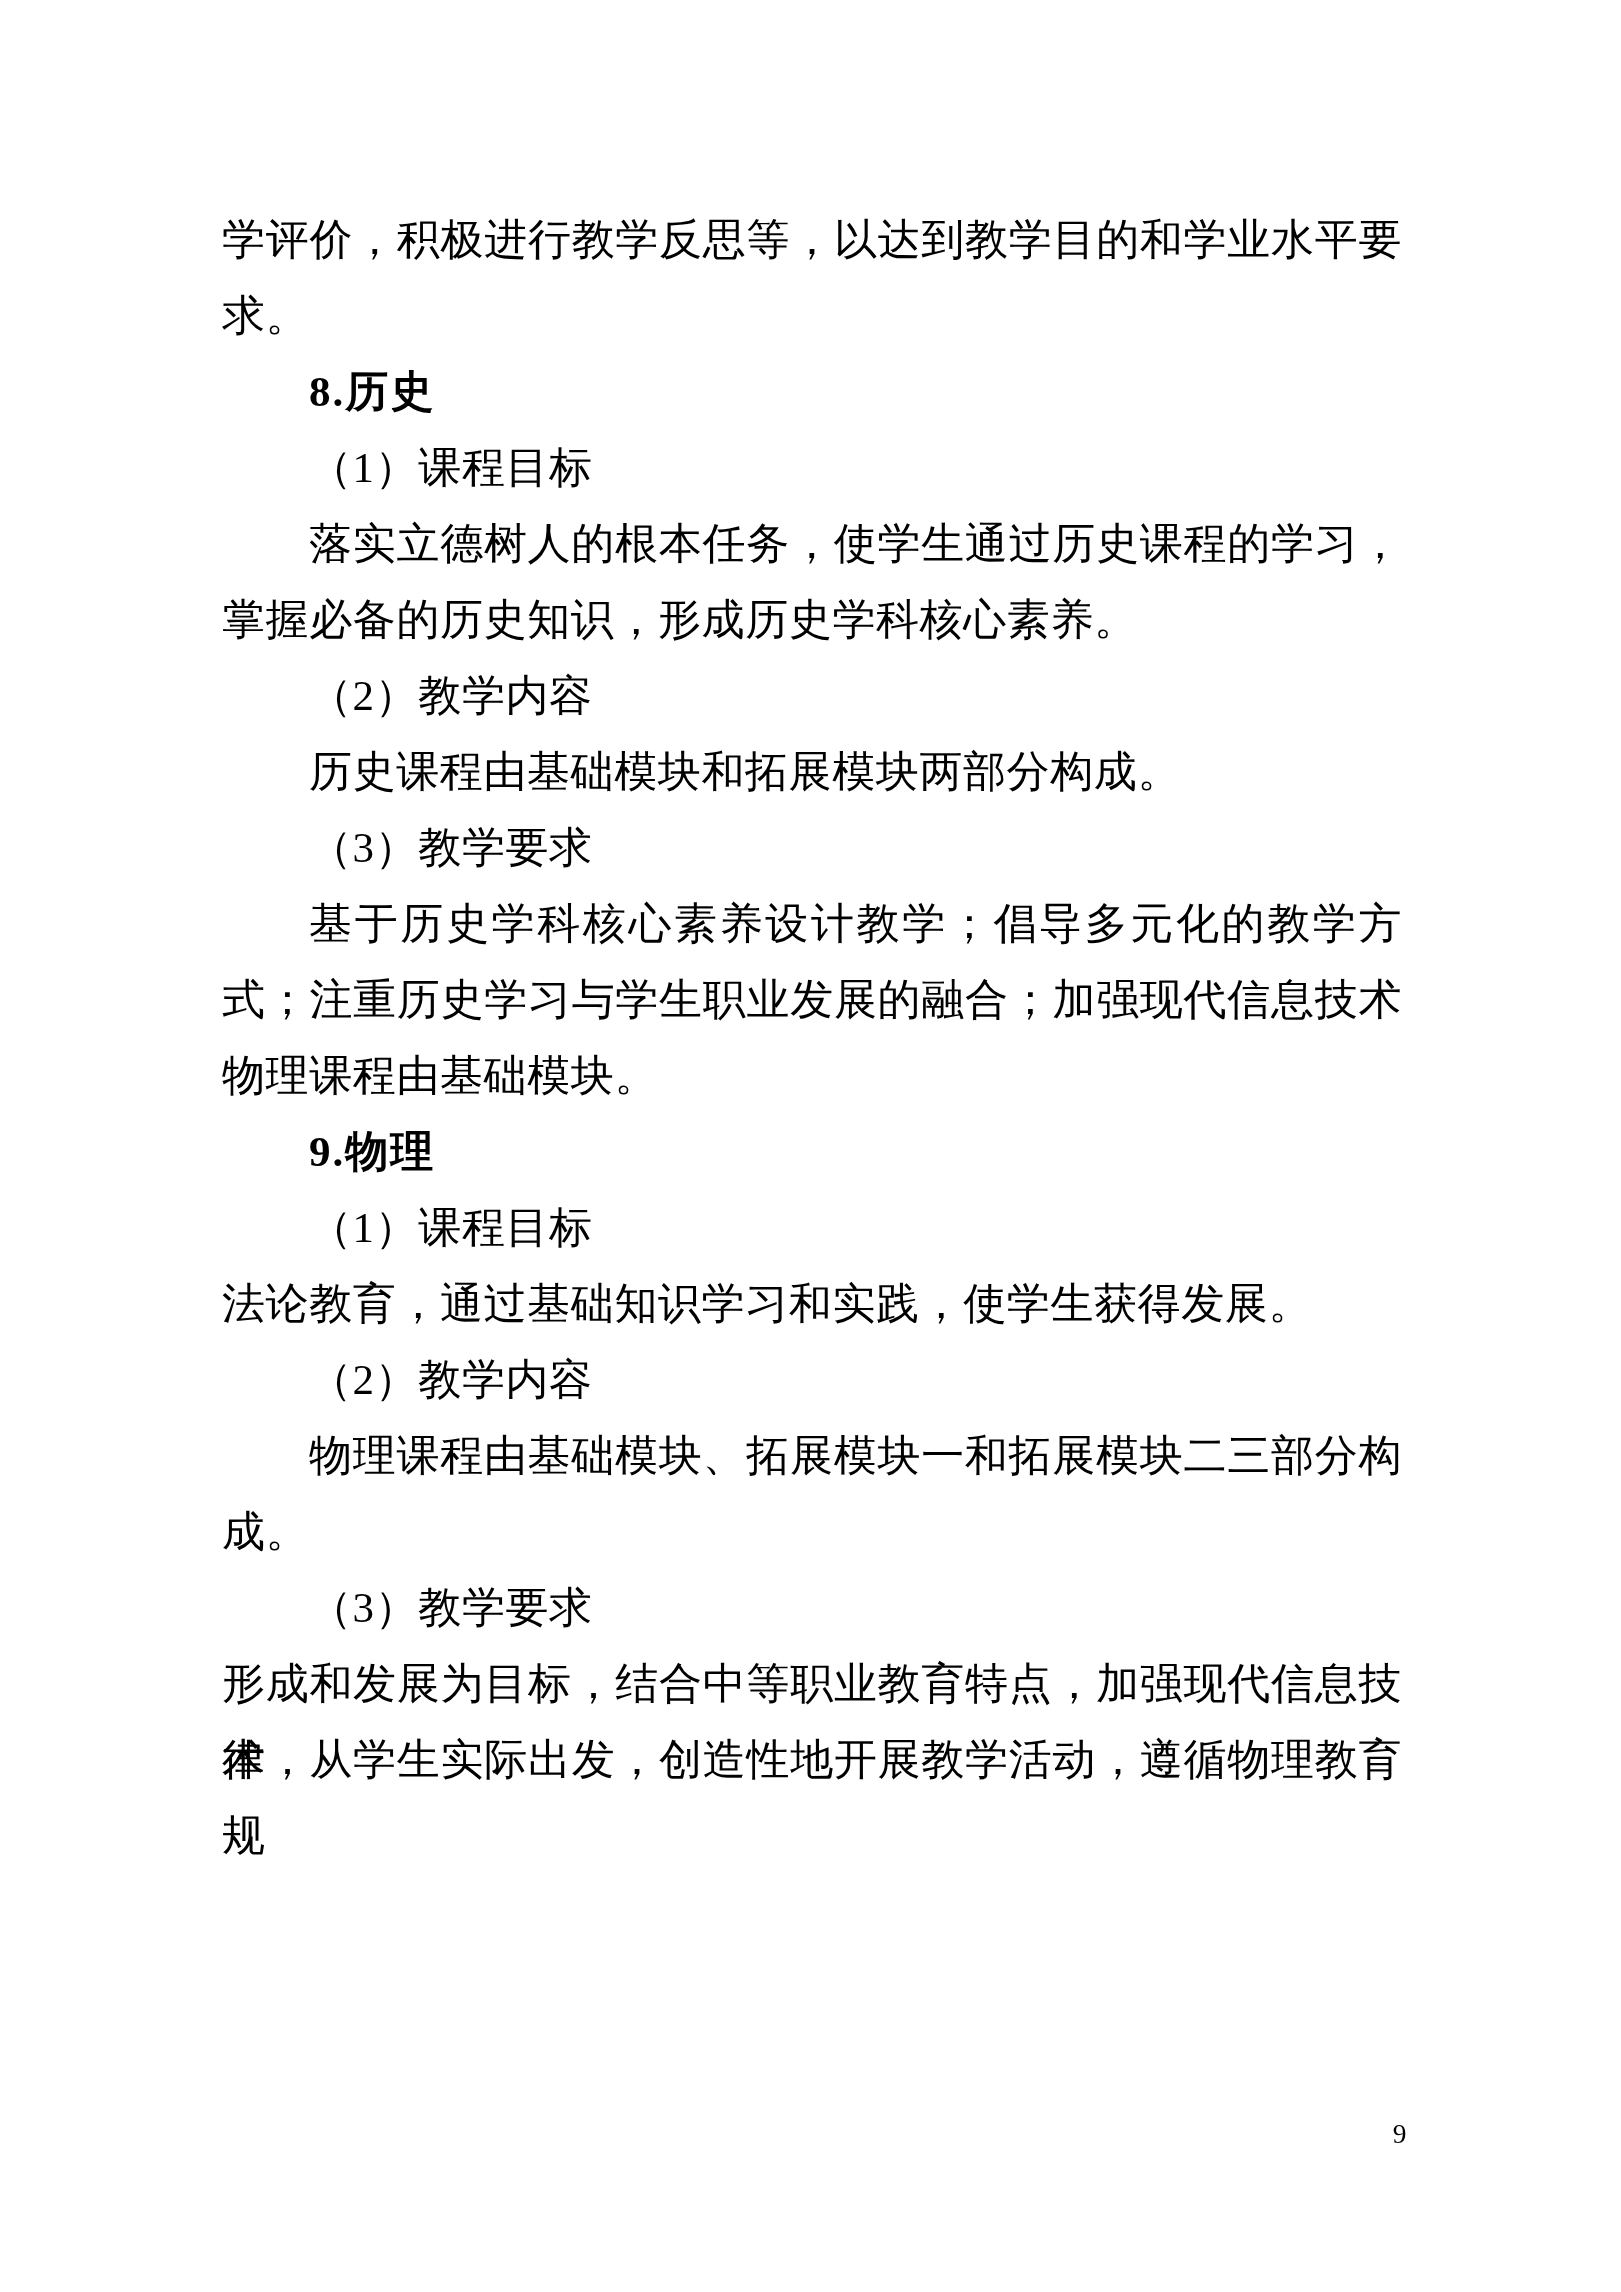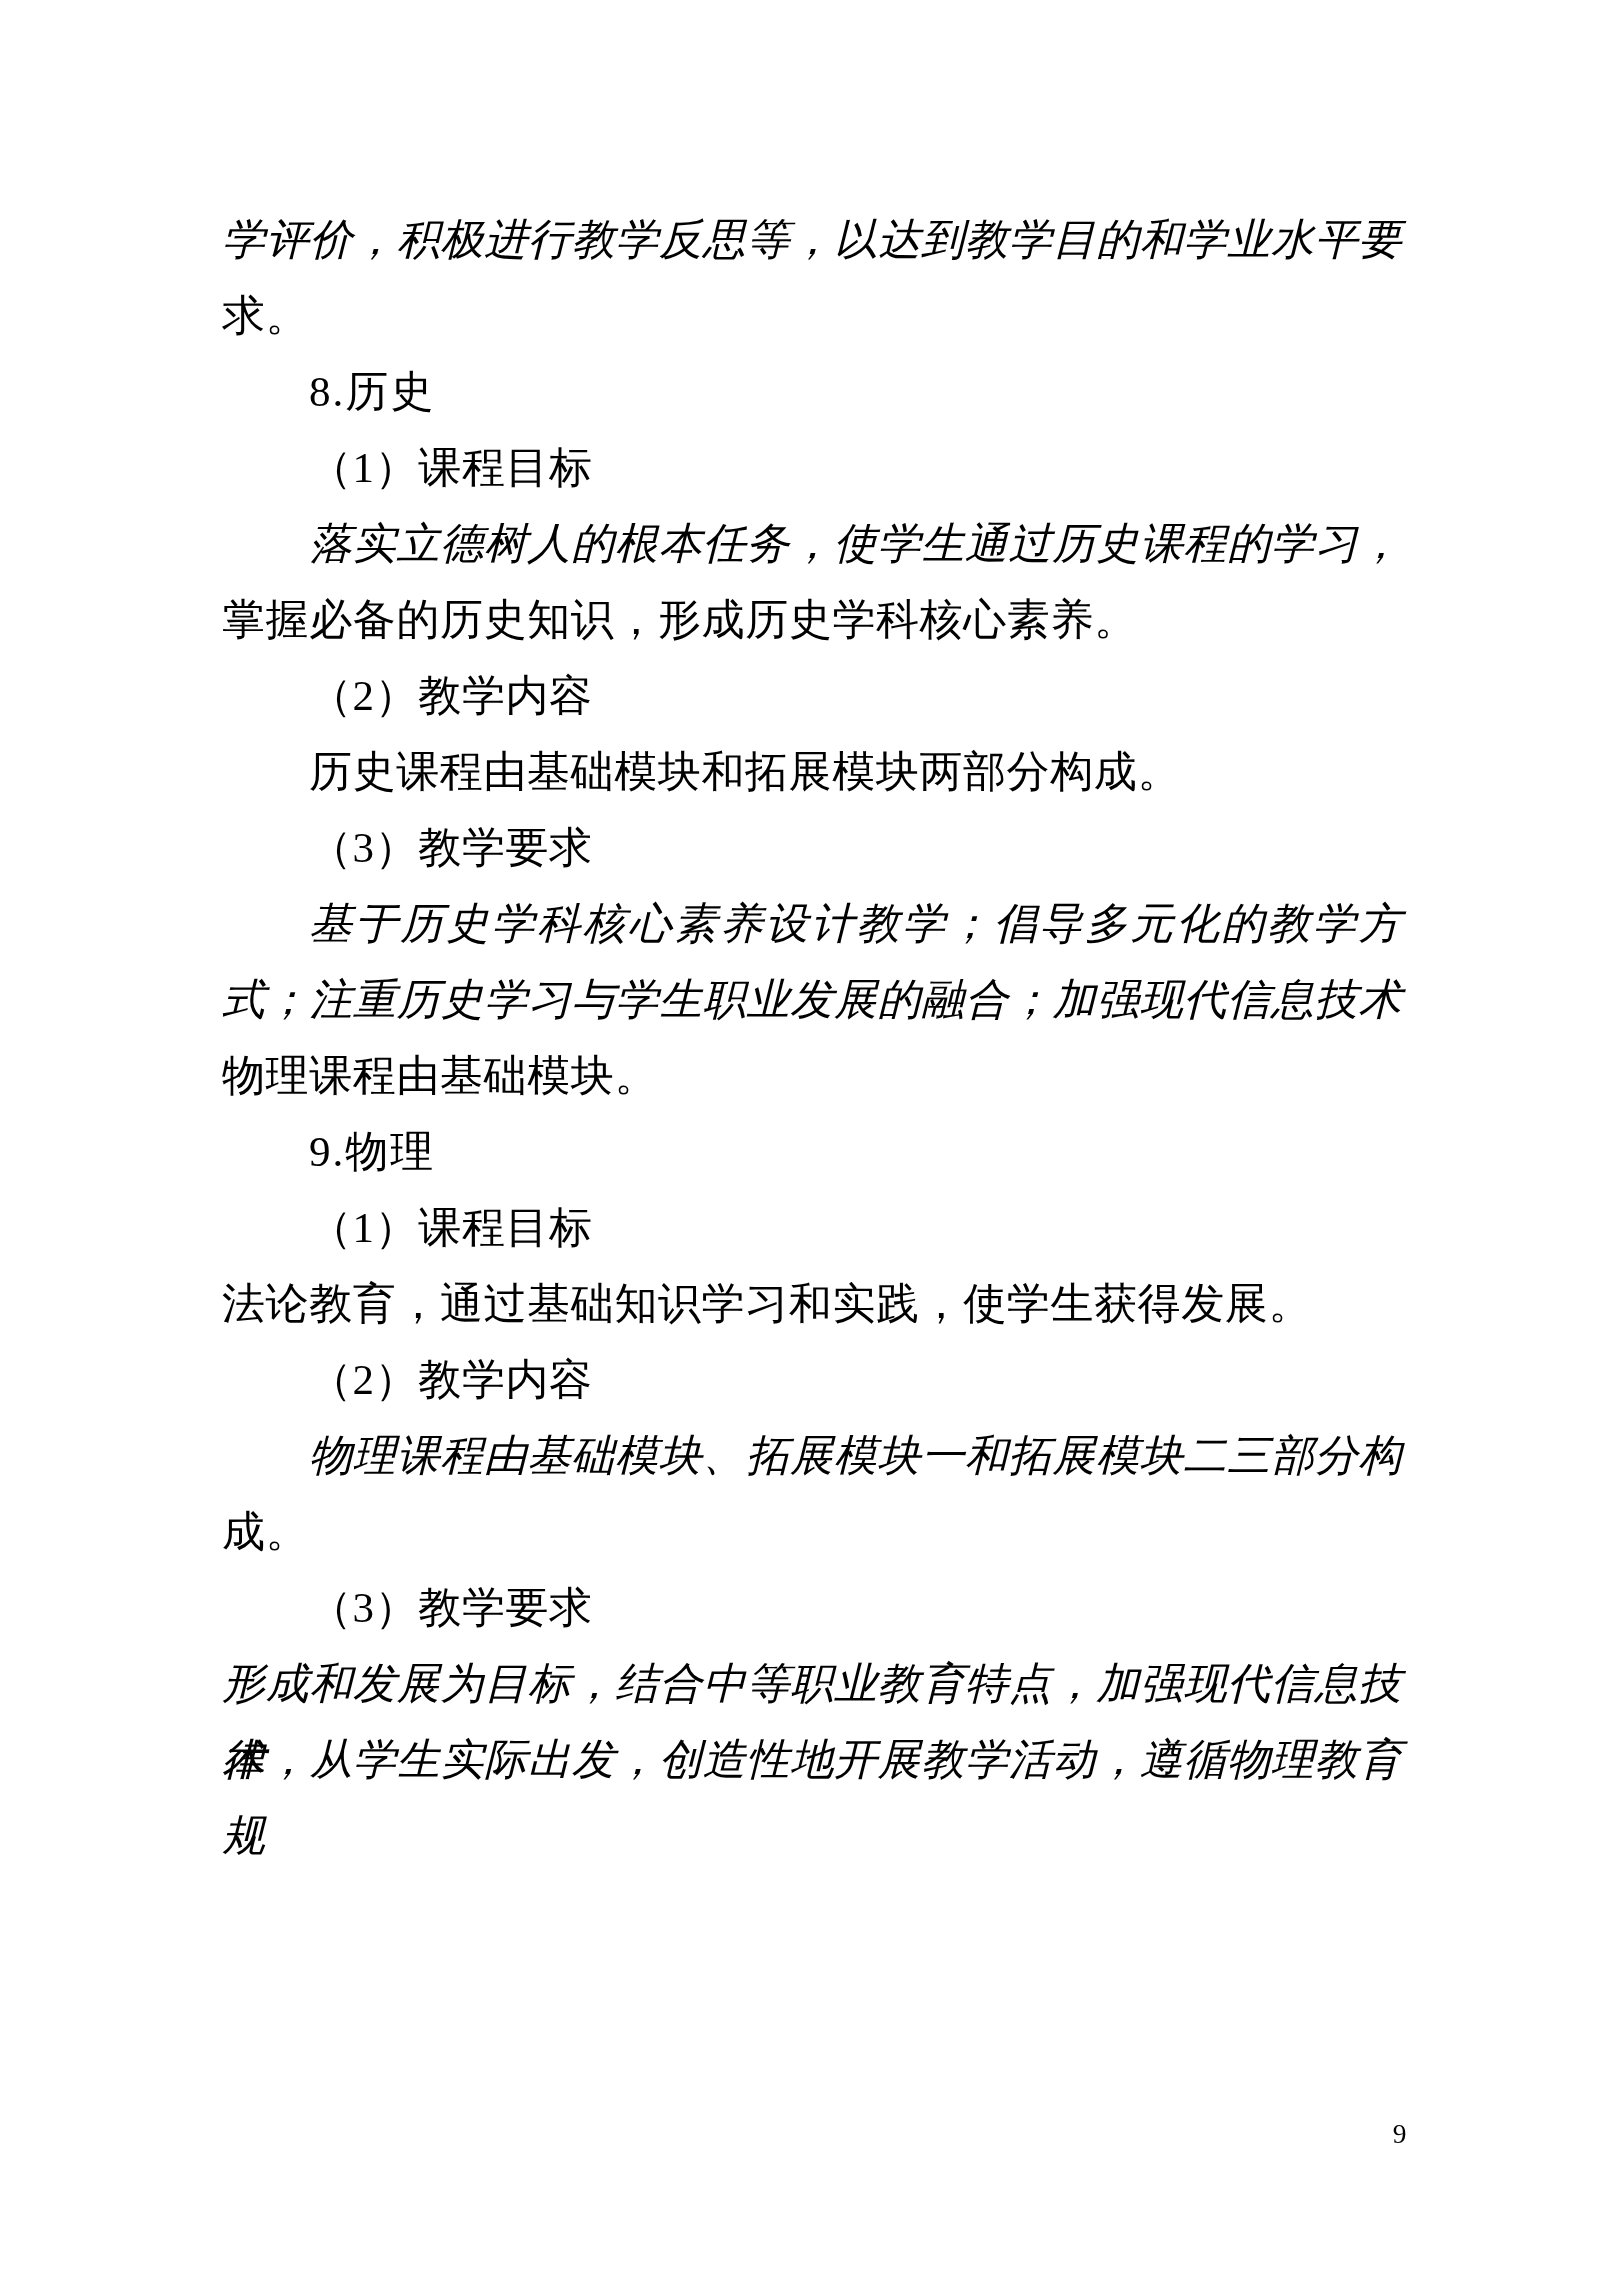--- a/index.html
+++ b/index.html
@@ -27,27 +27,26 @@
     line-height: 76px;
     font-size: 43px;
     letter-spacing: 0.6px;
     white-space: nowrap;
     color: #000000;
   }
   .line.justify {
     white-space: normal;
     text-align: justify;
     text-align-last: justify;
-    font-style: italic;
   }
   .line.indent {
     padding-left: 87px;
   }
   .line.bold {
-    font-weight: 400;
+    font-weight: 700;
     letter-spacing: 2px;
   }
   .page-number {
     position: absolute;
     left: 1380px;
     top: 2117px;
     width: 39px;
     height: 35px;
     line-height: 35px;
     font-size: 27.4px;

